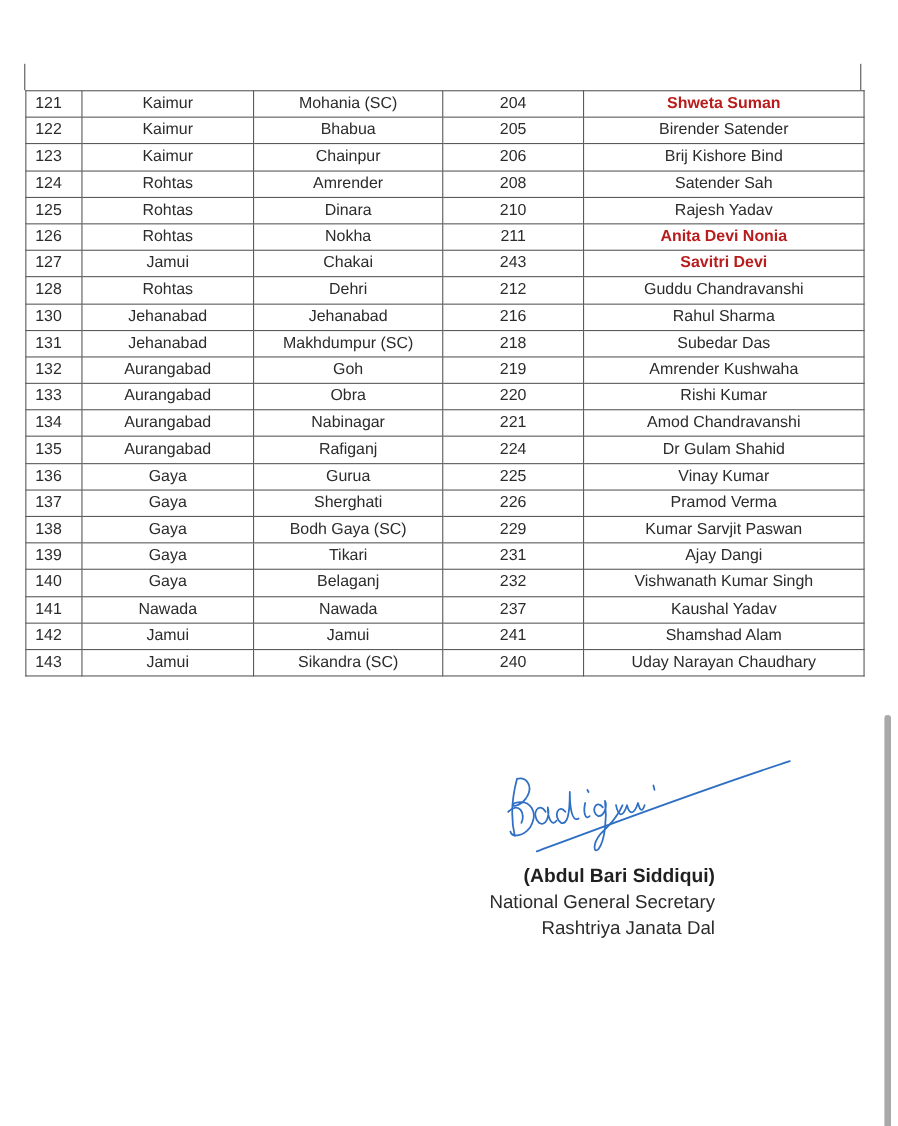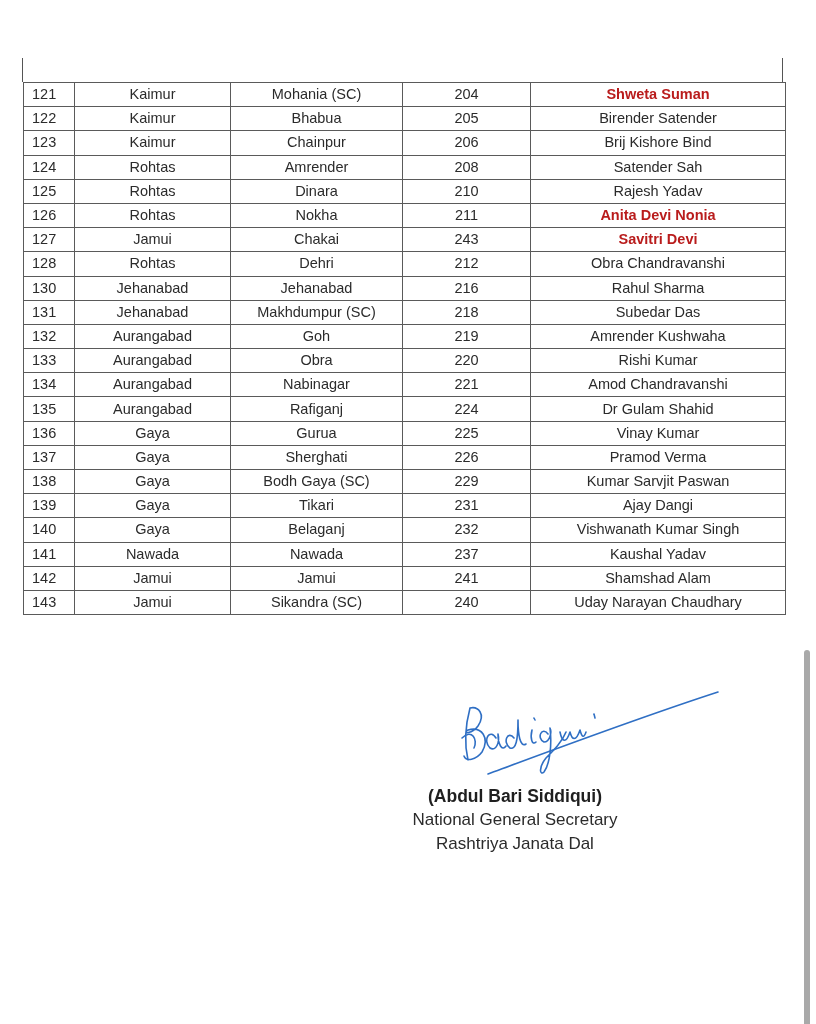--- a/index.html
+++ b/index.html
@@ -58,21 +58,21 @@
       left: 448px;
       top: 668px;
       width: 280px;
       height: 110px;
     }
     .sig-block {
       position: absolute;
       left: 380px;
       top: 784px;
       width: 270px;
-      text-align: center;
+      text-align: right;
       font-size: 17px;
       line-height: 24px;
       color: #2b2b2b;
     }
     .sig-name { font-weight: bold; font-size: 17.5px; color: #1f1f1f; }
     .scrollbar {
       position: absolute;
       left: 804px;
       top: 650px;
       width: 6px;
@@ -142,21 +142,21 @@
         <td class="district">Jamui</td>
         <td class="constituency">Chakai</td>
         <td class="ac-no">243</td>
         <td class="candidate bold">Savitri Devi</td>
       </tr>
       <tr>
         <td class="sn">128</td>
         <td class="district">Rohtas</td>
         <td class="constituency">Dehri</td>
         <td class="ac-no">212</td>
-        <td class="candidate">Obra Chandravanshi</td>
+        <td class="candidate">Guddu Chandravanshi</td>
       </tr>
       <tr>
         <td class="sn">130</td>
         <td class="district">Jehanabad</td>
         <td class="constituency">Jehanabad</td>
         <td class="ac-no">216</td>
         <td class="candidate">Rahul Sharma</td>
       </tr>
       <tr>
         <td class="sn">131</td>

